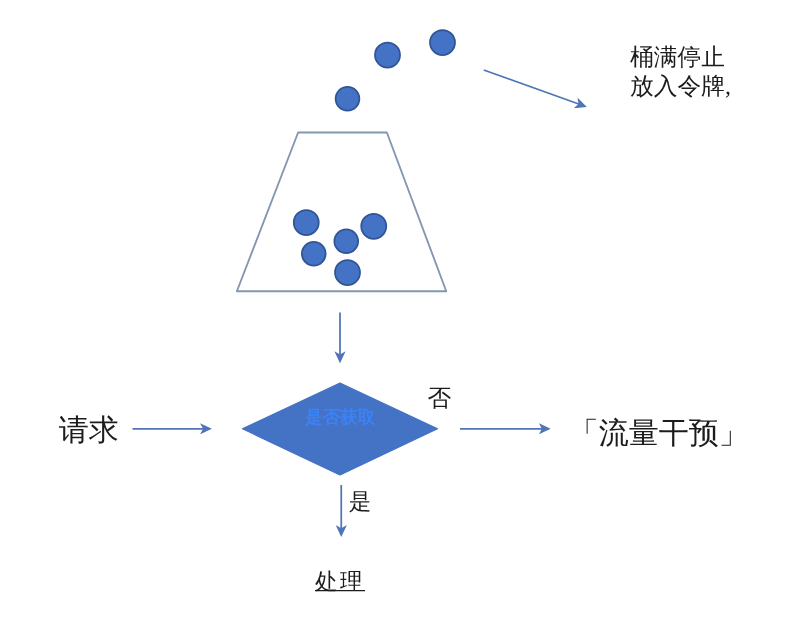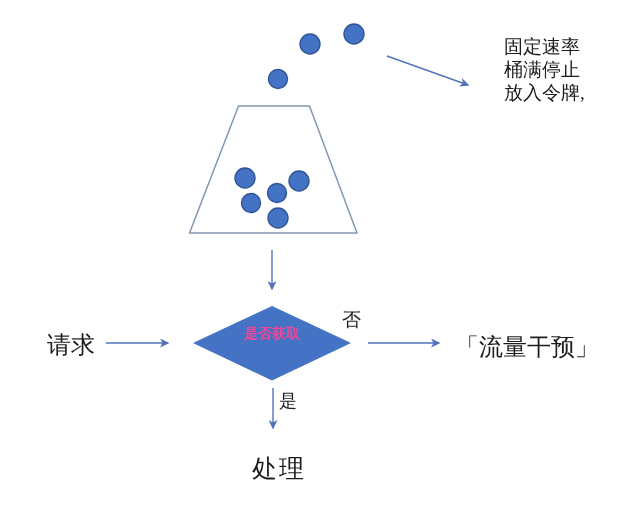--- a/index.html
+++ b/index.html
@@ -24,27 +24,27 @@
   }
   .note {
     left: 504px; top: 35px;
     font-size: 19px;
     line-height: 23px;
   }
   .request { left: 47px; top: 332px; font-size: 24px; }
   .branch-no { left: 342px; top: 309px; font-size: 19px; }
   .branch-yes { left: 279px; top: 391px; font-size: 18px; }
   .intervention { left: 455px; top: 334px; font-size: 24px; }
-  .process { left: 252px; top: 455px; font-size: 25px; letter-spacing: 2px; }
+  .process { left: 252px; top: 455px; font-size: 18px; letter-spacing: 2px; text-decoration: underline; }
   .diamond-label {
     position: absolute;
     left: 194px; top: 324px;
     width: 156px;
     text-align: center;
-    color: #ec4899;
+    color: #3b82f6;
     font-family: "Liberation Sans", "DejaVu Sans", sans-serif;
     font-weight: bold;
     font-size: 14px;
     line-height: 19px;
   }
   .token { fill: #4472C4; stroke: #2F5597; stroke-width: 1.4; }
   .bucket { fill: none; stroke: #8497B0; stroke-width: 1.5; stroke-linejoin: round; }
   .flow-arrow { stroke: #4F74B8; stroke-width: 1.4; fill: none; }
   .diamond { fill: #4472C4; stroke: #4472C4; stroke-linejoin: round; }
 </style>
@@ -83,21 +83,20 @@
     <line class="flow-arrow" x1="106" y1="343" x2="168" y2="343" marker-end="url(#ah)"></line>
 
     <polygon class="diamond" points="272,306.5 350,343 272,380 194,343"></polygon>
 
     <line class="flow-arrow" x1="368" y1="343" x2="439" y2="343" marker-end="url(#ah)"></line>
 
     <line class="flow-arrow" x1="273" y1="388" x2="273" y2="428" marker-end="url(#ah)"></line>
   </svg>
 
   <div class="label note">
-    <div>固定速率</div>
     <div>桶满停止</div>
     <div>放入令牌,</div>
   </div>
 
   <div class="label request">请求</div>
   <div class="label branch-no">否</div>
   <div class="label branch-yes">是</div>
   <div class="label intervention">「流量干预」</div>
   <div class="label process">处理</div>
 

